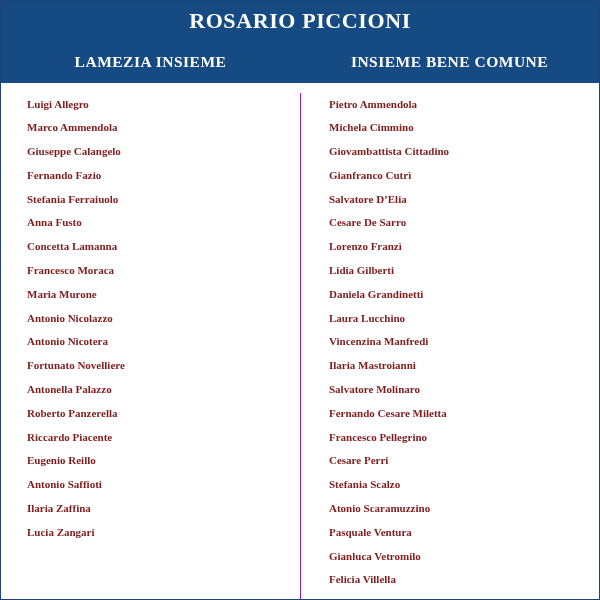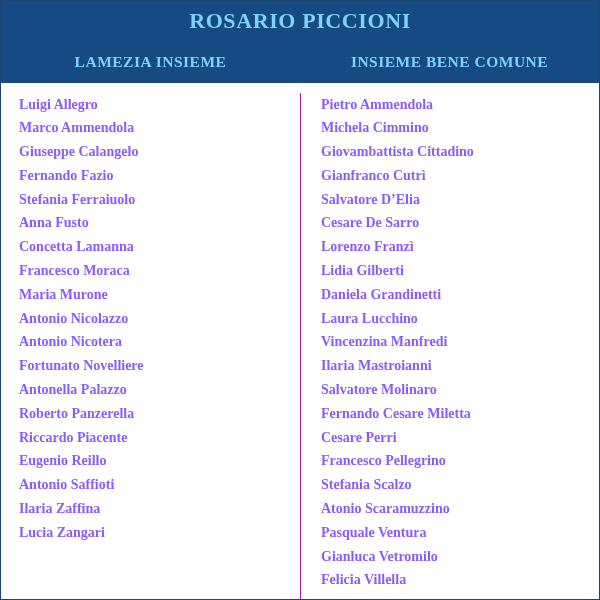--- a/index.html
+++ b/index.html
@@ -18,21 +18,21 @@
     width: 600px;
     height: 600px;
     position: relative;
     background: #ffffff;
     border: 1px solid #1d4377;
     display: flex;
     flex-direction: column;
   }
   .header {
     background: #164a82;
-    color: #7dd3fc;
+    color: #ffffff;
     padding-top: 6px;
     padding-bottom: 4px;
   }
   .header-title {
     text-align: center;
     font-size: 22px;
     font-weight: bold;
     letter-spacing: 0.6px;
     line-height: 1.25;
     padding-bottom: 4px;
@@ -59,25 +59,26 @@
   .col {
     flex: 1 1 50%;
     padding: 0 8px 0 18px;
     position: relative;
   }
   .col-right {
     border-left: 1px solid #a21caf;
     padding-left: 20px;
   }
   .name {
-    font-size: 14px;
+    font-size: 11px;
     font-weight: bold;
-    color: #8b5cf6;
+    color: #7f1d1d;
     line-height: 23.8px;
     white-space: nowrap;
+    margin-left: 8px;
   }
 </style>
 </head>
 <body>
 
 <div class="sheet">
 
   <div class="header">
     <div class="header-title">ROSARIO PICCIONI</div>
     <div class="header-sub">
@@ -117,22 +118,22 @@
       <div class="name">Salvatore D’Elia</div>
       <div class="name">Cesare De Sarro</div>
       <div class="name">Lorenzo Franzì</div>
       <div class="name">Lidia Gilberti</div>
       <div class="name">Daniela Grandinetti</div>
       <div class="name">Laura Lucchino</div>
       <div class="name">Vincenzina Manfredi</div>
       <div class="name">Ilaria Mastroianni</div>
       <div class="name">Salvatore Molinaro</div>
       <div class="name">Fernando Cesare Miletta</div>
+      <div class="name">Francesco Pellegrino</div>
       <div class="name">Cesare Perri</div>
-      <div class="name">Francesco Pellegrino</div>
       <div class="name">Stefania Scalzo</div>
       <div class="name">Atonio Scaramuzzino</div>
       <div class="name">Pasquale Ventura</div>
       <div class="name">Gianluca Vetromilo</div>
       <div class="name">Felicia Villella</div>
     </div>
   </div>
 
 </div>
 

